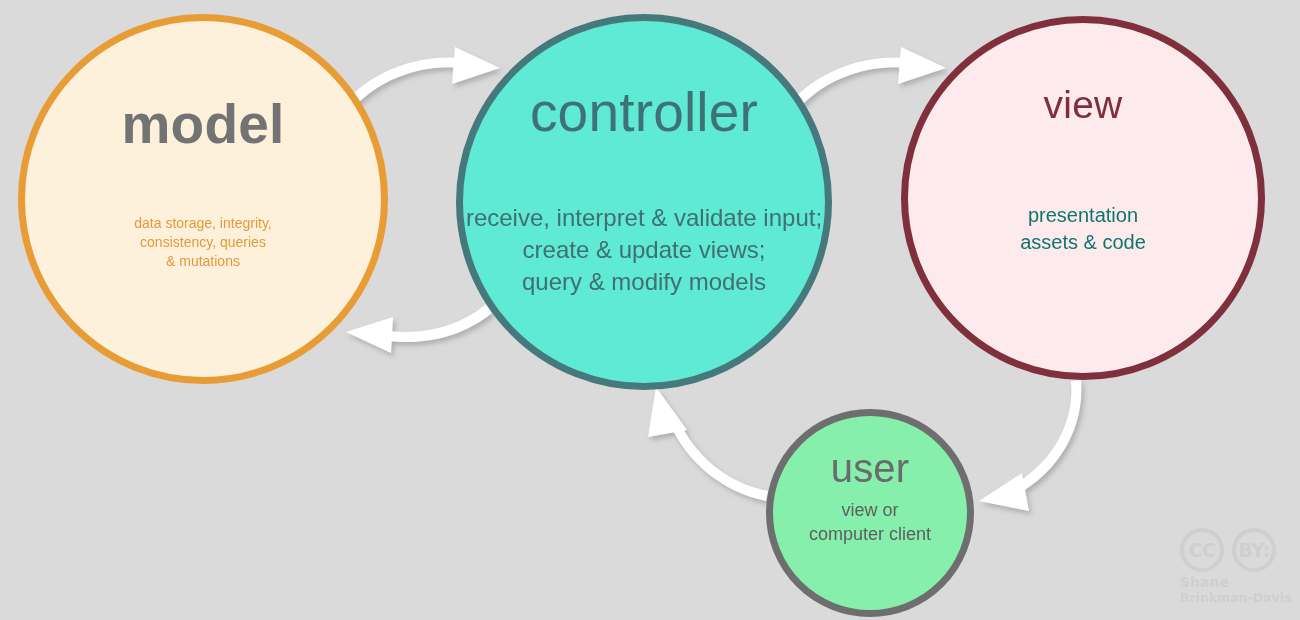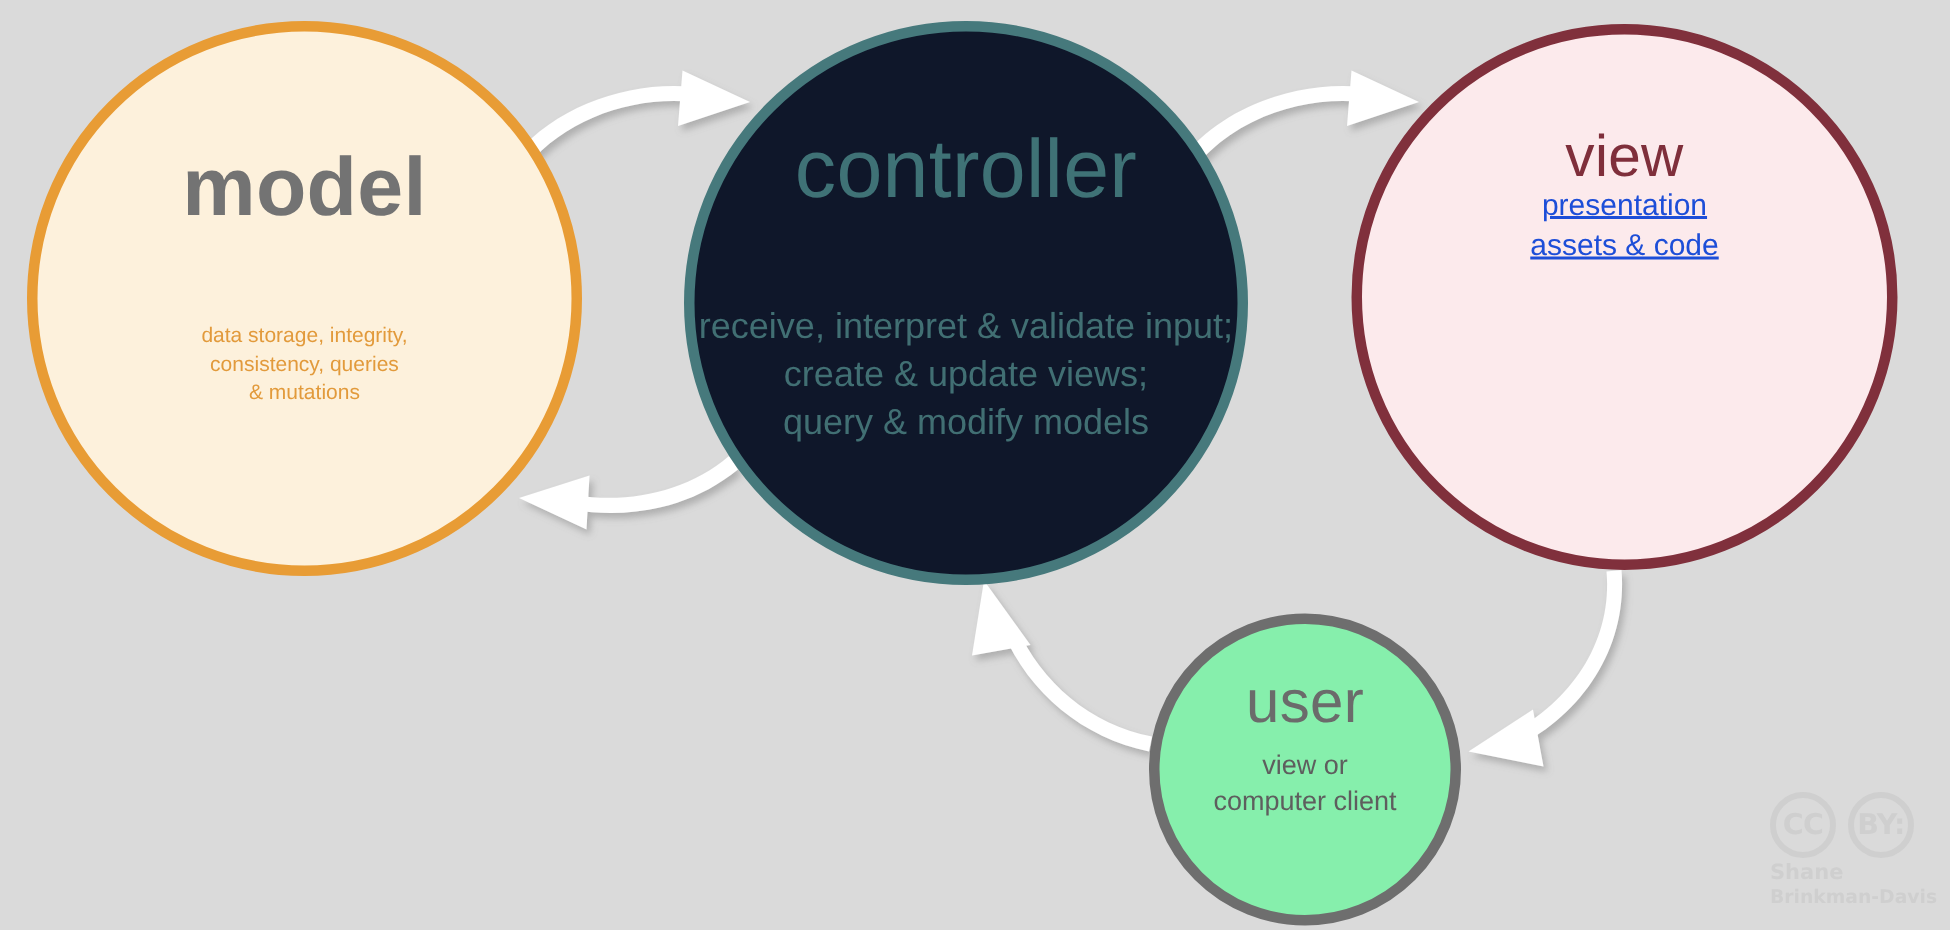--- a/index.html
+++ b/index.html
@@ -52,21 +52,21 @@
   #node-model .node-desc {
     color: #e29a3b;
     font-size: 14px;
     margin-top: 62px;
   }
 
   
   #node-controller {
     left: 456px; top: 14px;
     width: 376px; height: 376px;
-    background: #0f172a;
+    background: #5eead4;
     border: 7px solid #46797c;
   }
   #node-controller .node-title {
     color: #3f7276;
     font-size: 55px;
     margin-top: 64px;
   }
   #node-controller .node-desc {
     color: #416f73;
     font-size: 24px;
@@ -79,23 +79,23 @@
     width: 364px; height: 364px;
     background: #fceaec;
     border: 7px solid #80303c;
   }
   #node-view .node-title {
     color: #7f2f3b;
     font-size: 39px;
     margin-top: 62px;
   }
   #node-view .node-desc {
-    color: #1d4ed8;
+    color: #0f766e;
     font-size: 20px;
-    text-decoration: underline;
+    margin-top: 78px;
   }
 
   
   #node-user {
     left: 766px; top: 409px;
     width: 208px; height: 208px;
     background: #86efac;
     border: 7px solid #6e6e6e;
   }
   #node-user .node-title {

